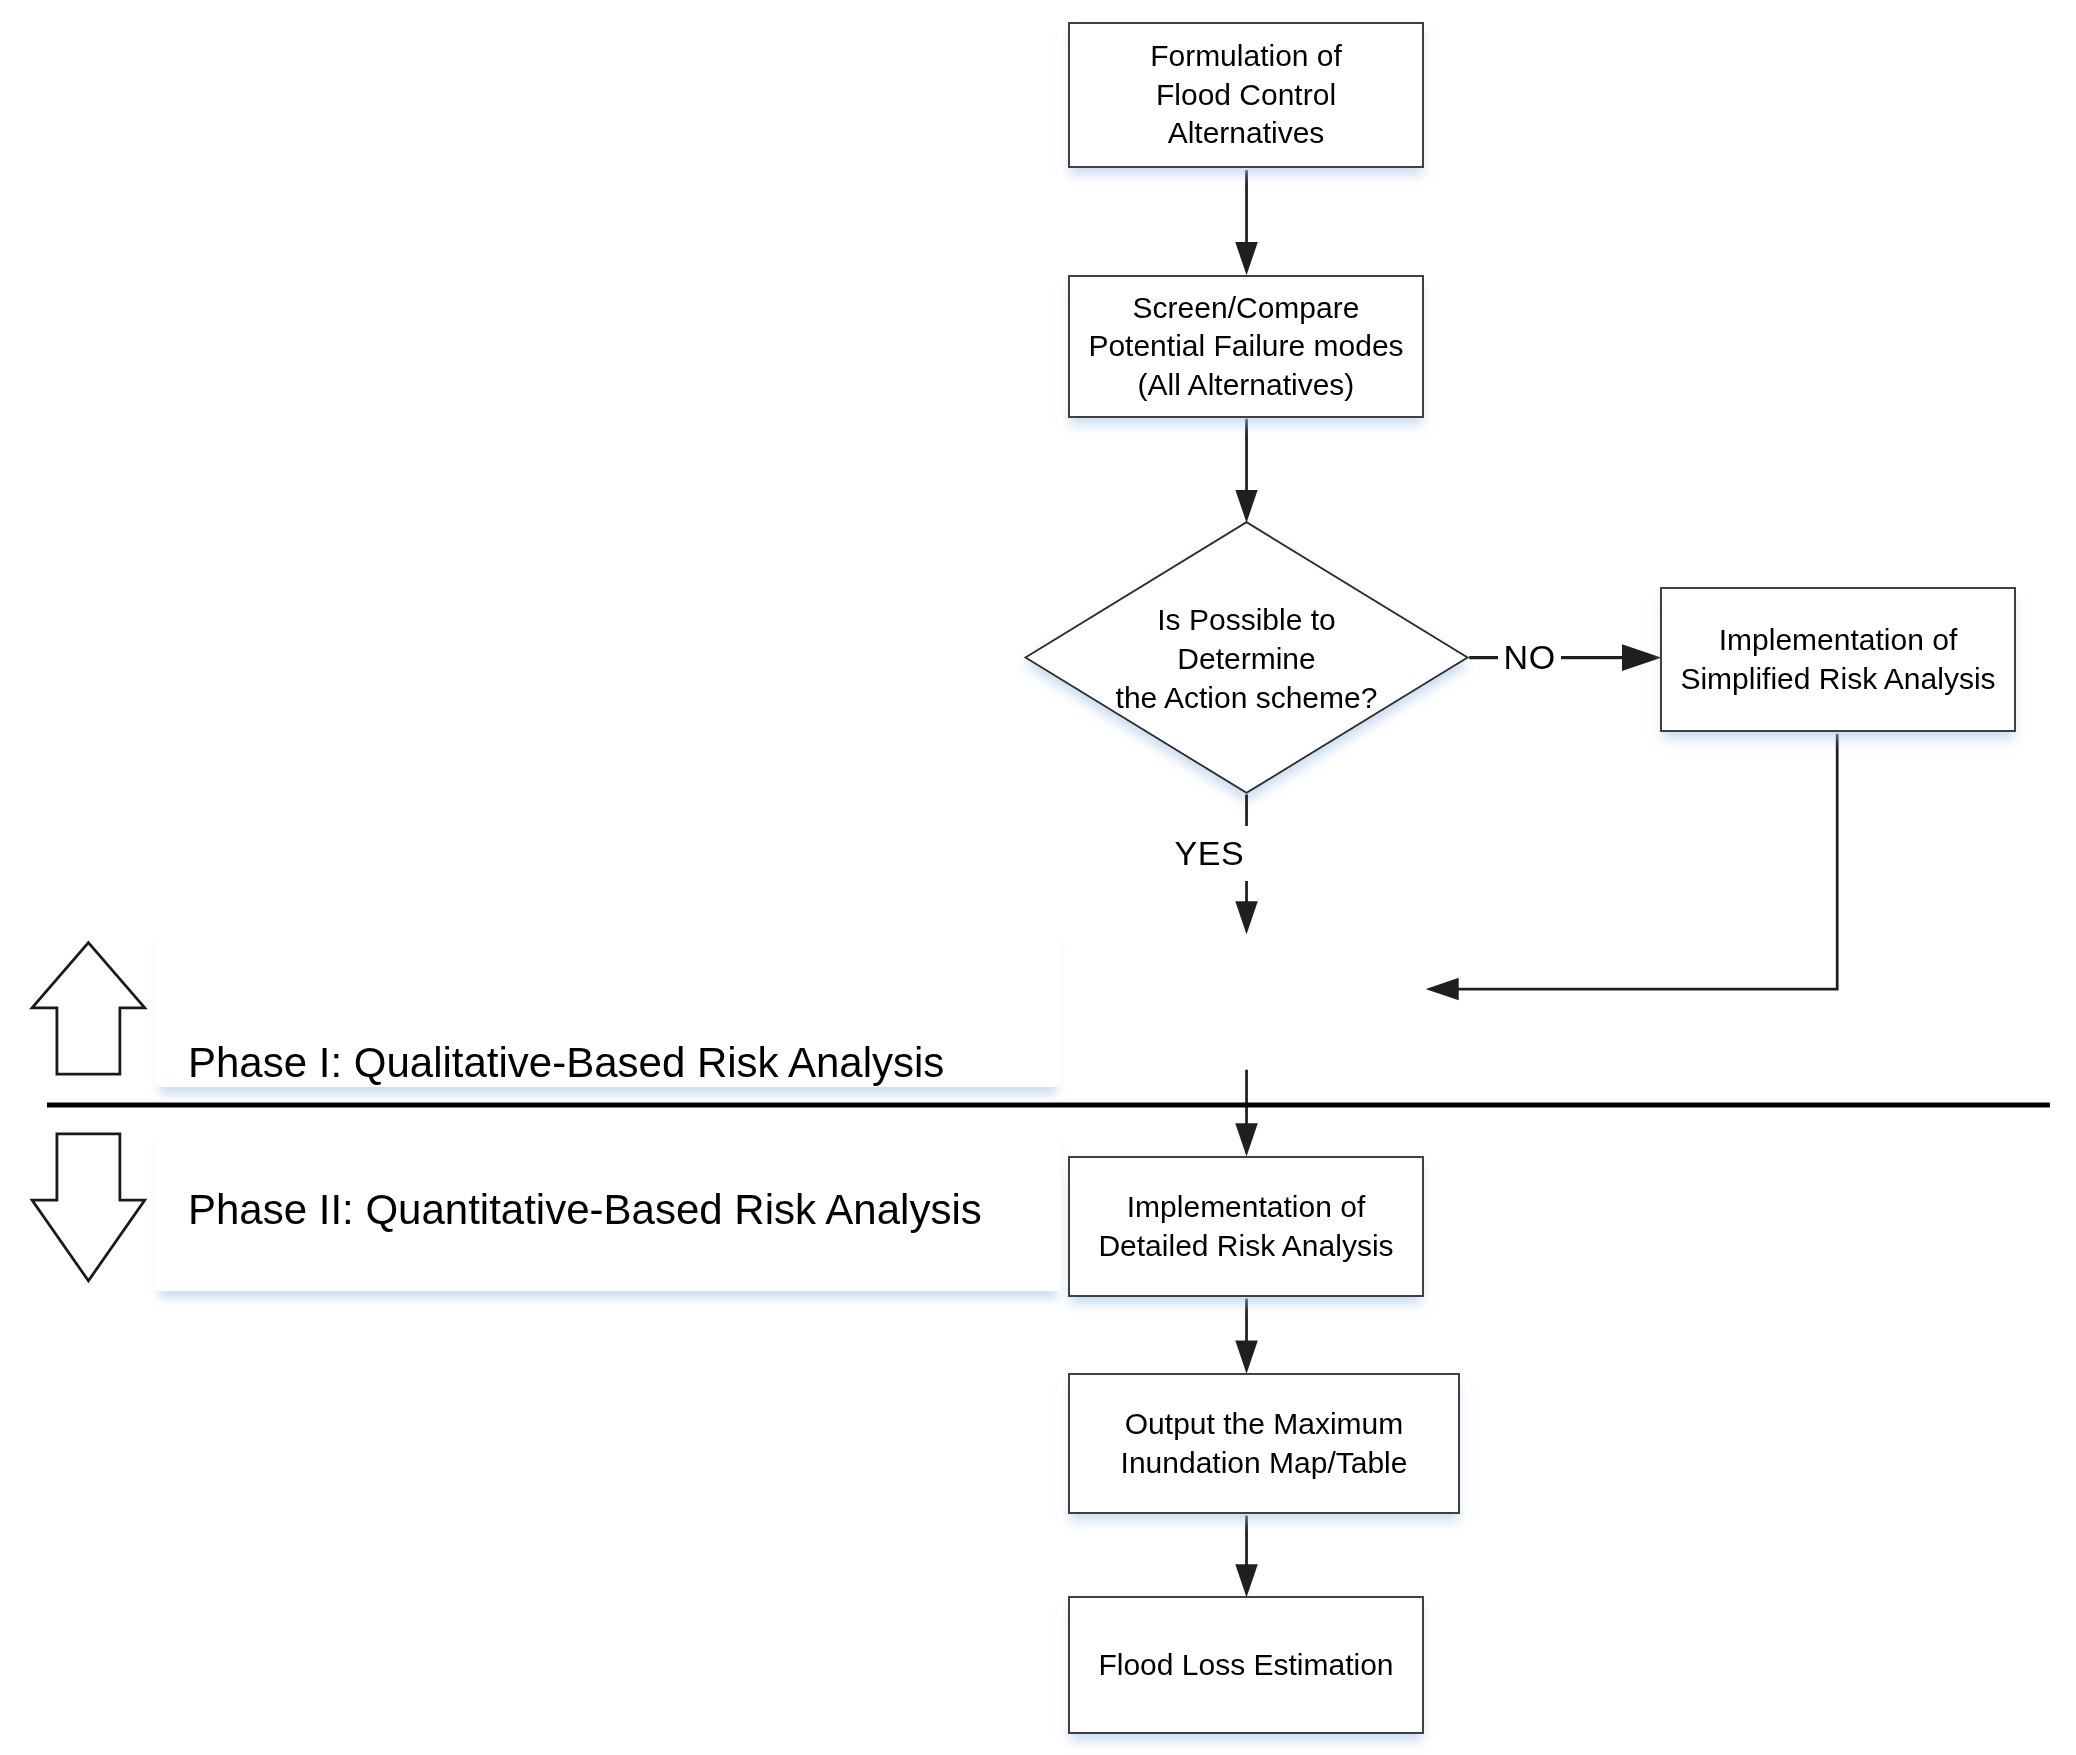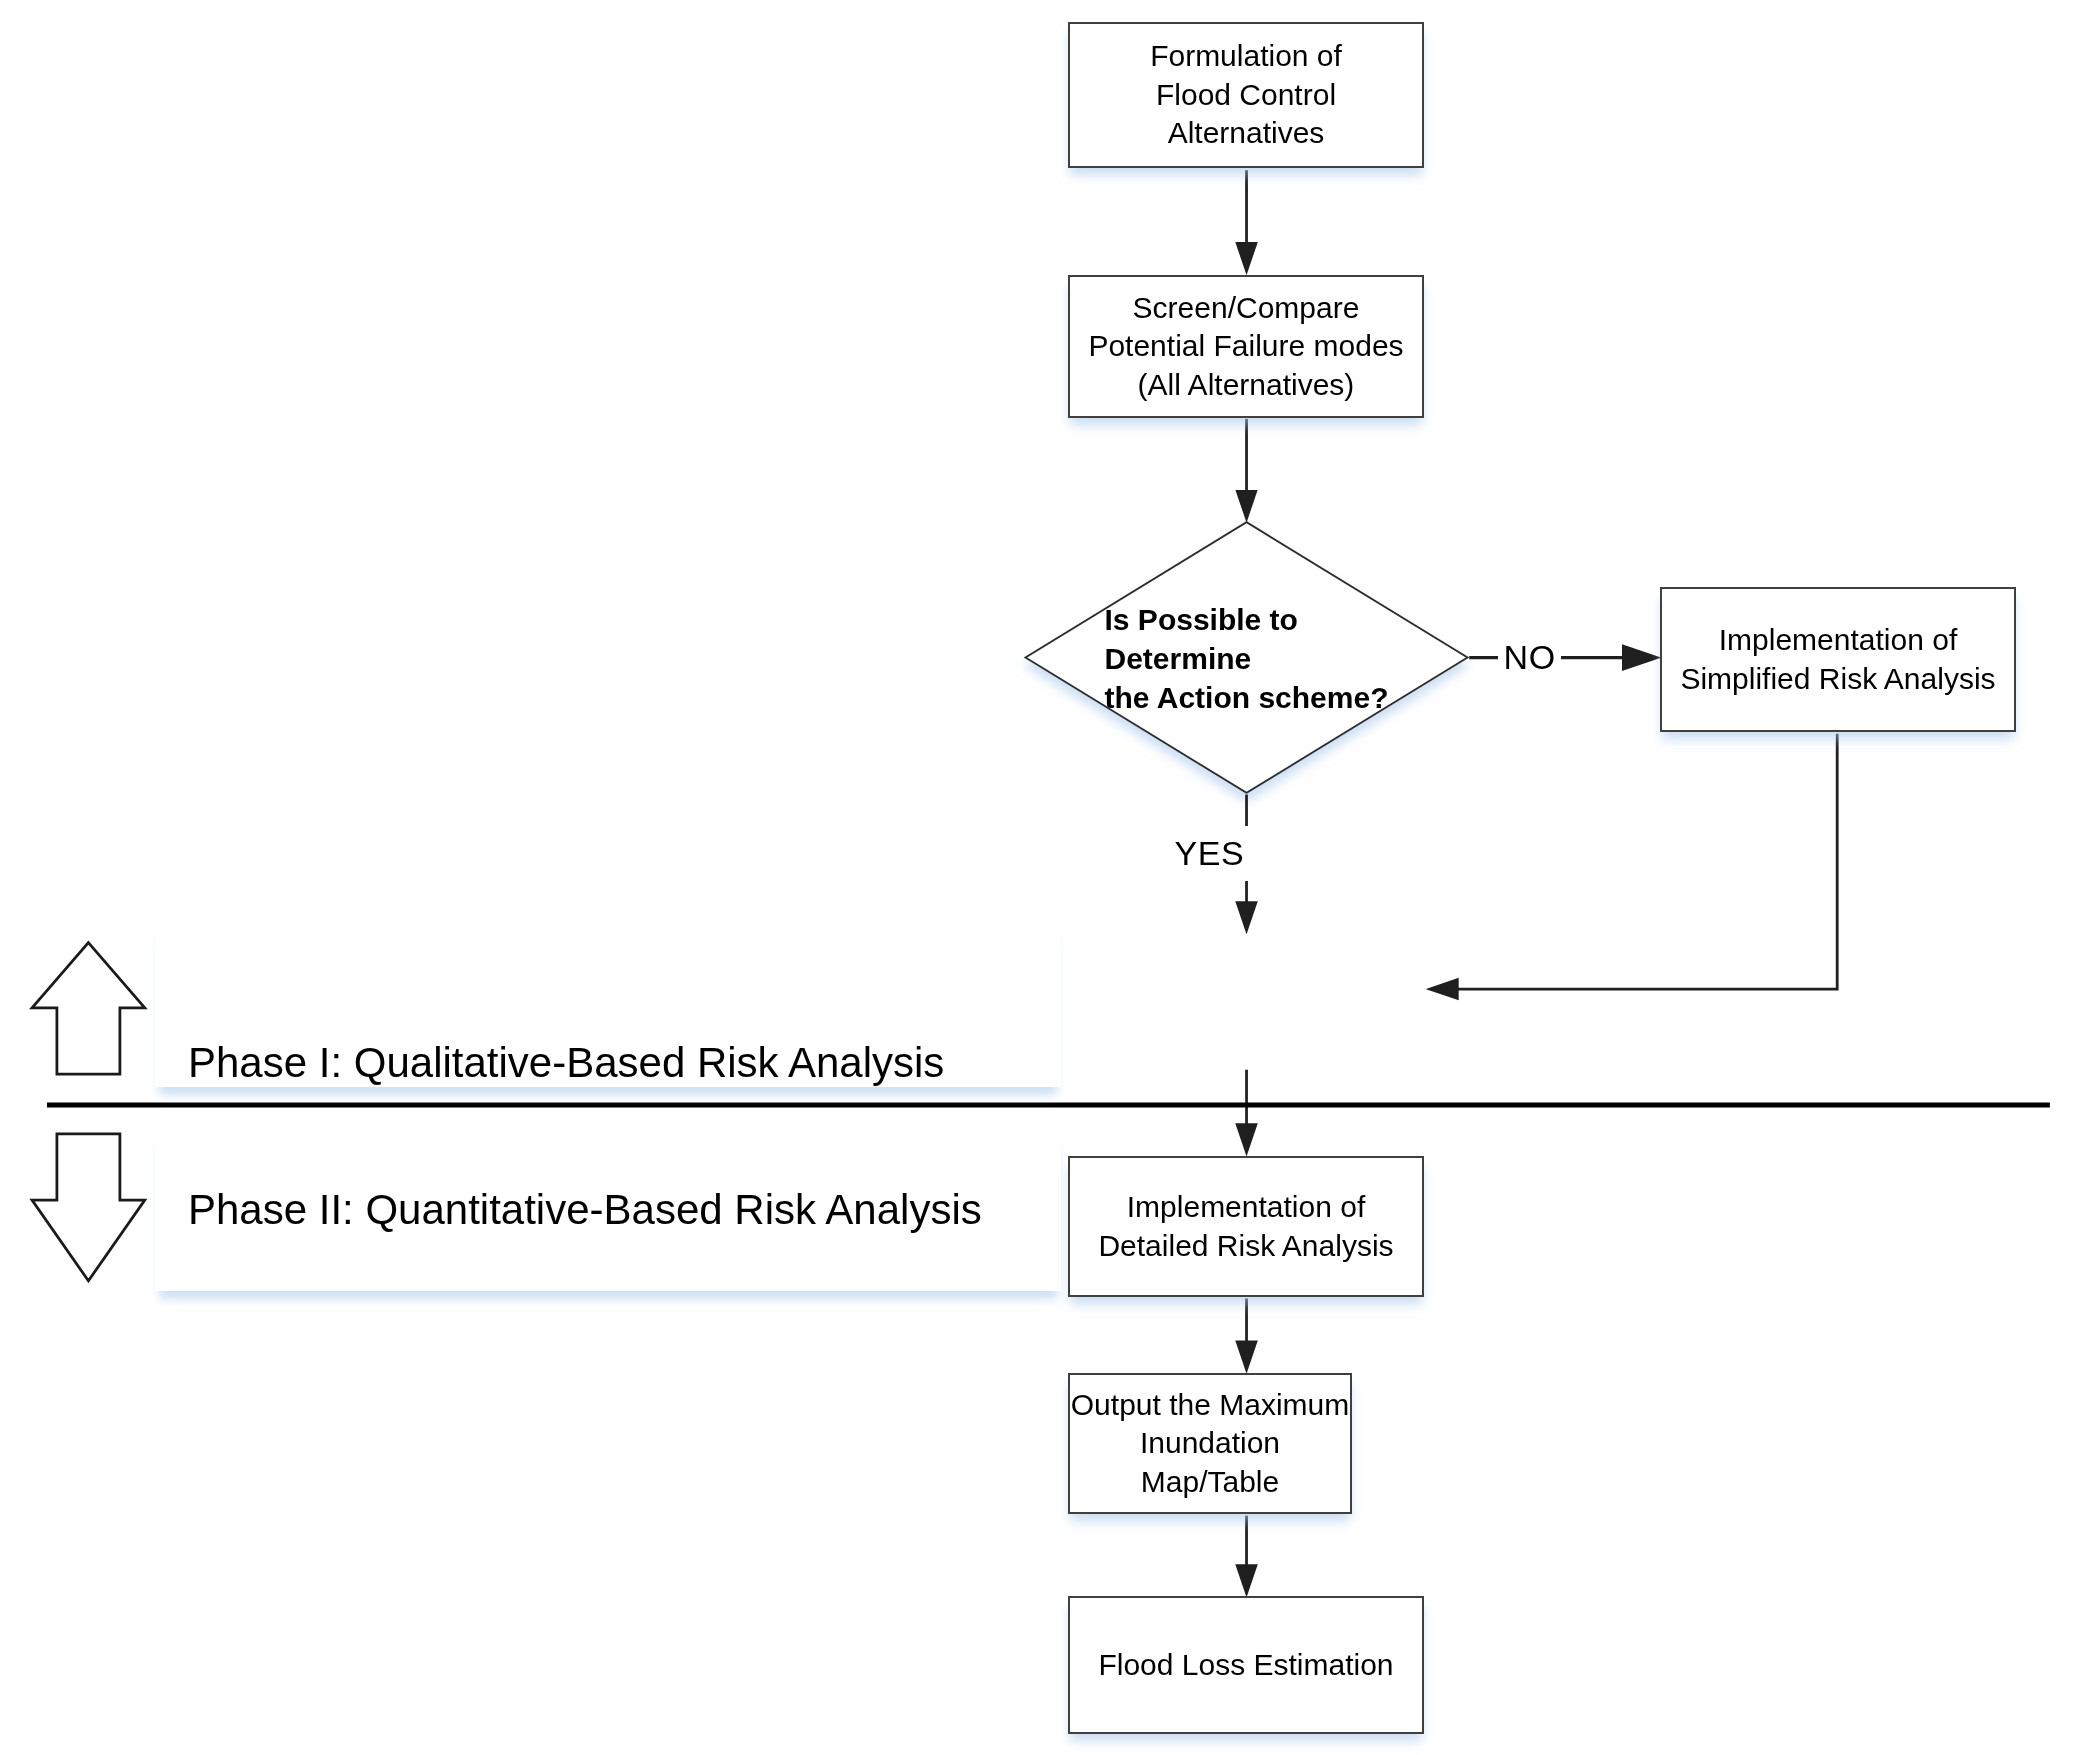--- a/index.html
+++ b/index.html
@@ -32,26 +32,25 @@
     line-height: 1.28;
     z-index: 2;
     box-shadow: 0 8.8px 11px -2.2px rgba(165, 198, 235, 0.6);
   }
   .node-label, .diamond-label-text { white-space: pre-line; }
   .diamond-label {
     position: absolute;
     display: flex;
     align-items: center;
     justify-content: center;
-    text-align: left;
+    text-align: center;
     font-size: 30px;
     line-height: 1.3;
     z-index: 3;
     pointer-events: none;
-    font-weight: bold;
   }
   .edge-label {
     position: absolute;
     display: flex;
     align-items: center;
     justify-content: center;
     font-size: 34px;
     font-weight: normal;
     letter-spacing: 0.6px;
     background: #ffffff;
@@ -125,21 +124,21 @@
     <span class="node-label">Implementation of
 Simplified Risk Analysis</span>
   </div>
 
 
   <div class="node" style="left:1068px; top:1156px; width:356px; height:141px;">
     <span class="node-label">Implementation of
 Detailed Risk Analysis</span>
   </div>
 
-  <div class="node" style="left:1068px; top:1373px; width:284px; height:141px;">
+  <div class="node" style="left:1068px; top:1373px; width:392px; height:141px;">
     <span class="node-label">Output the Maximum
 Inundation Map/Table</span>
   </div>
 
   <div class="node" style="left:1068px; top:1596px; width:356px; height:138px;">
     <span class="node-label">Flood Loss Estimation</span>
   </div>
 
   <div class="edge-label" style="left:1498px; top:630px; height:55px;">
     <span>NO</span>

